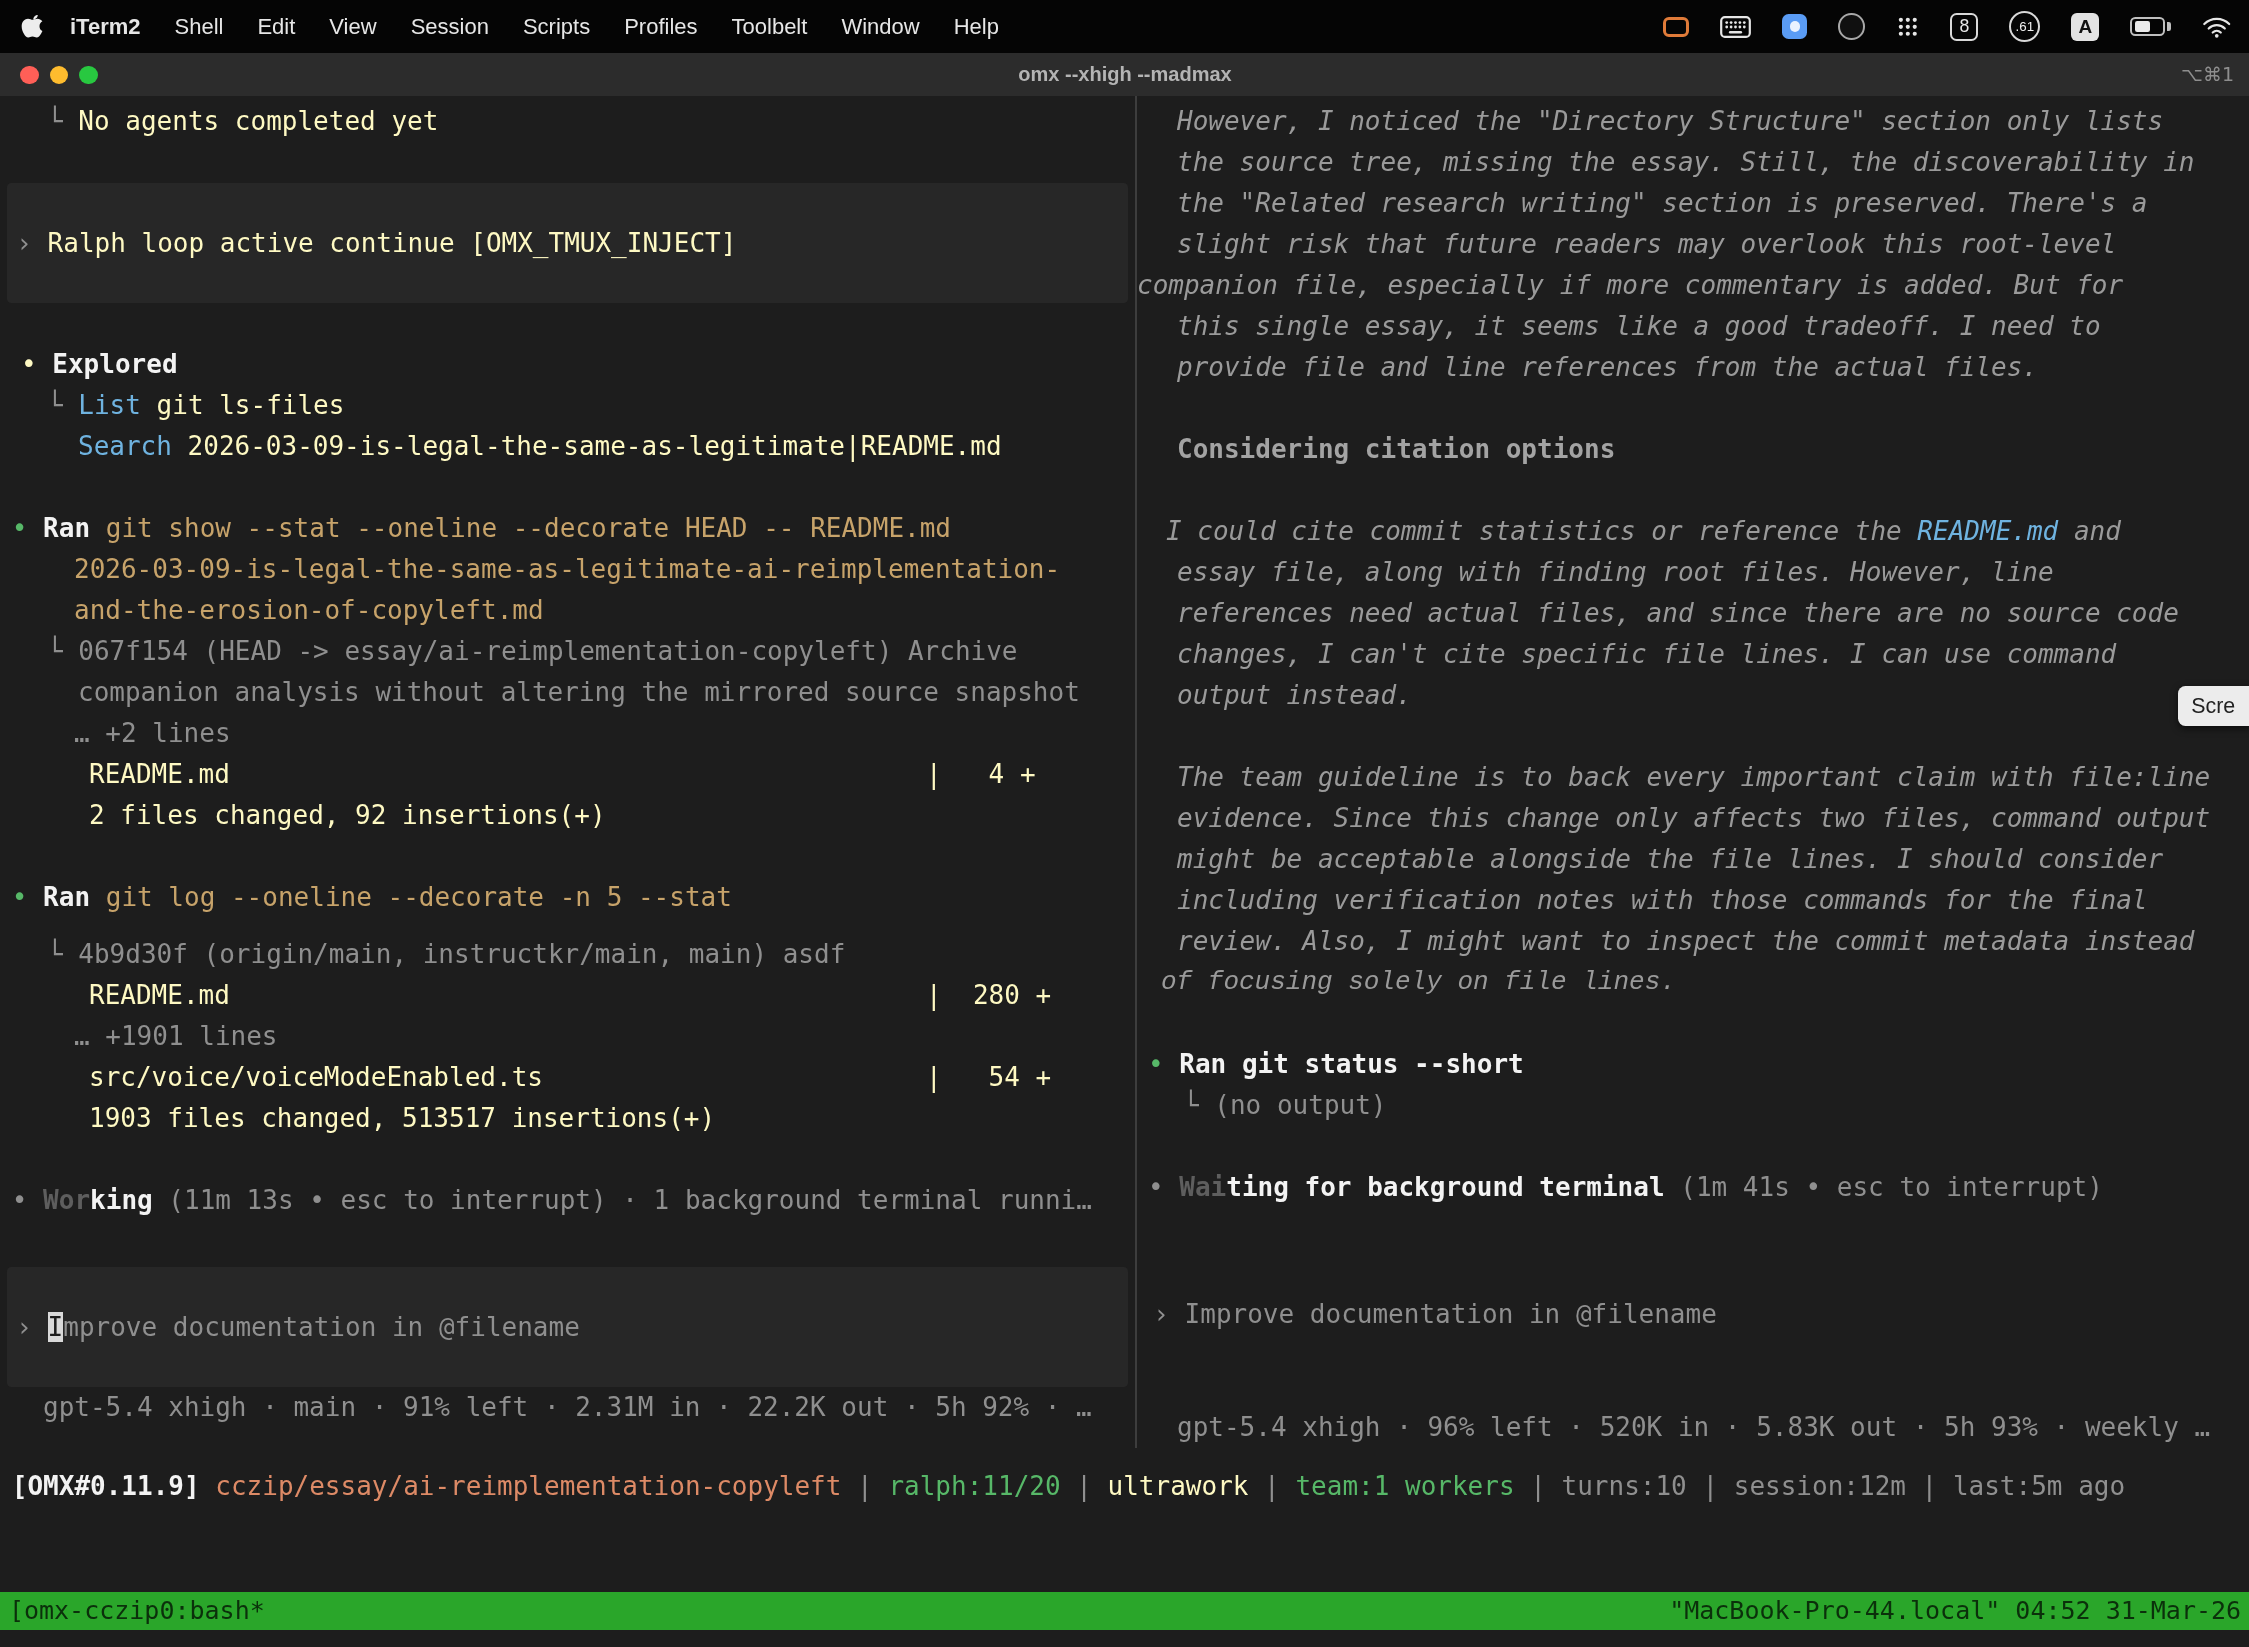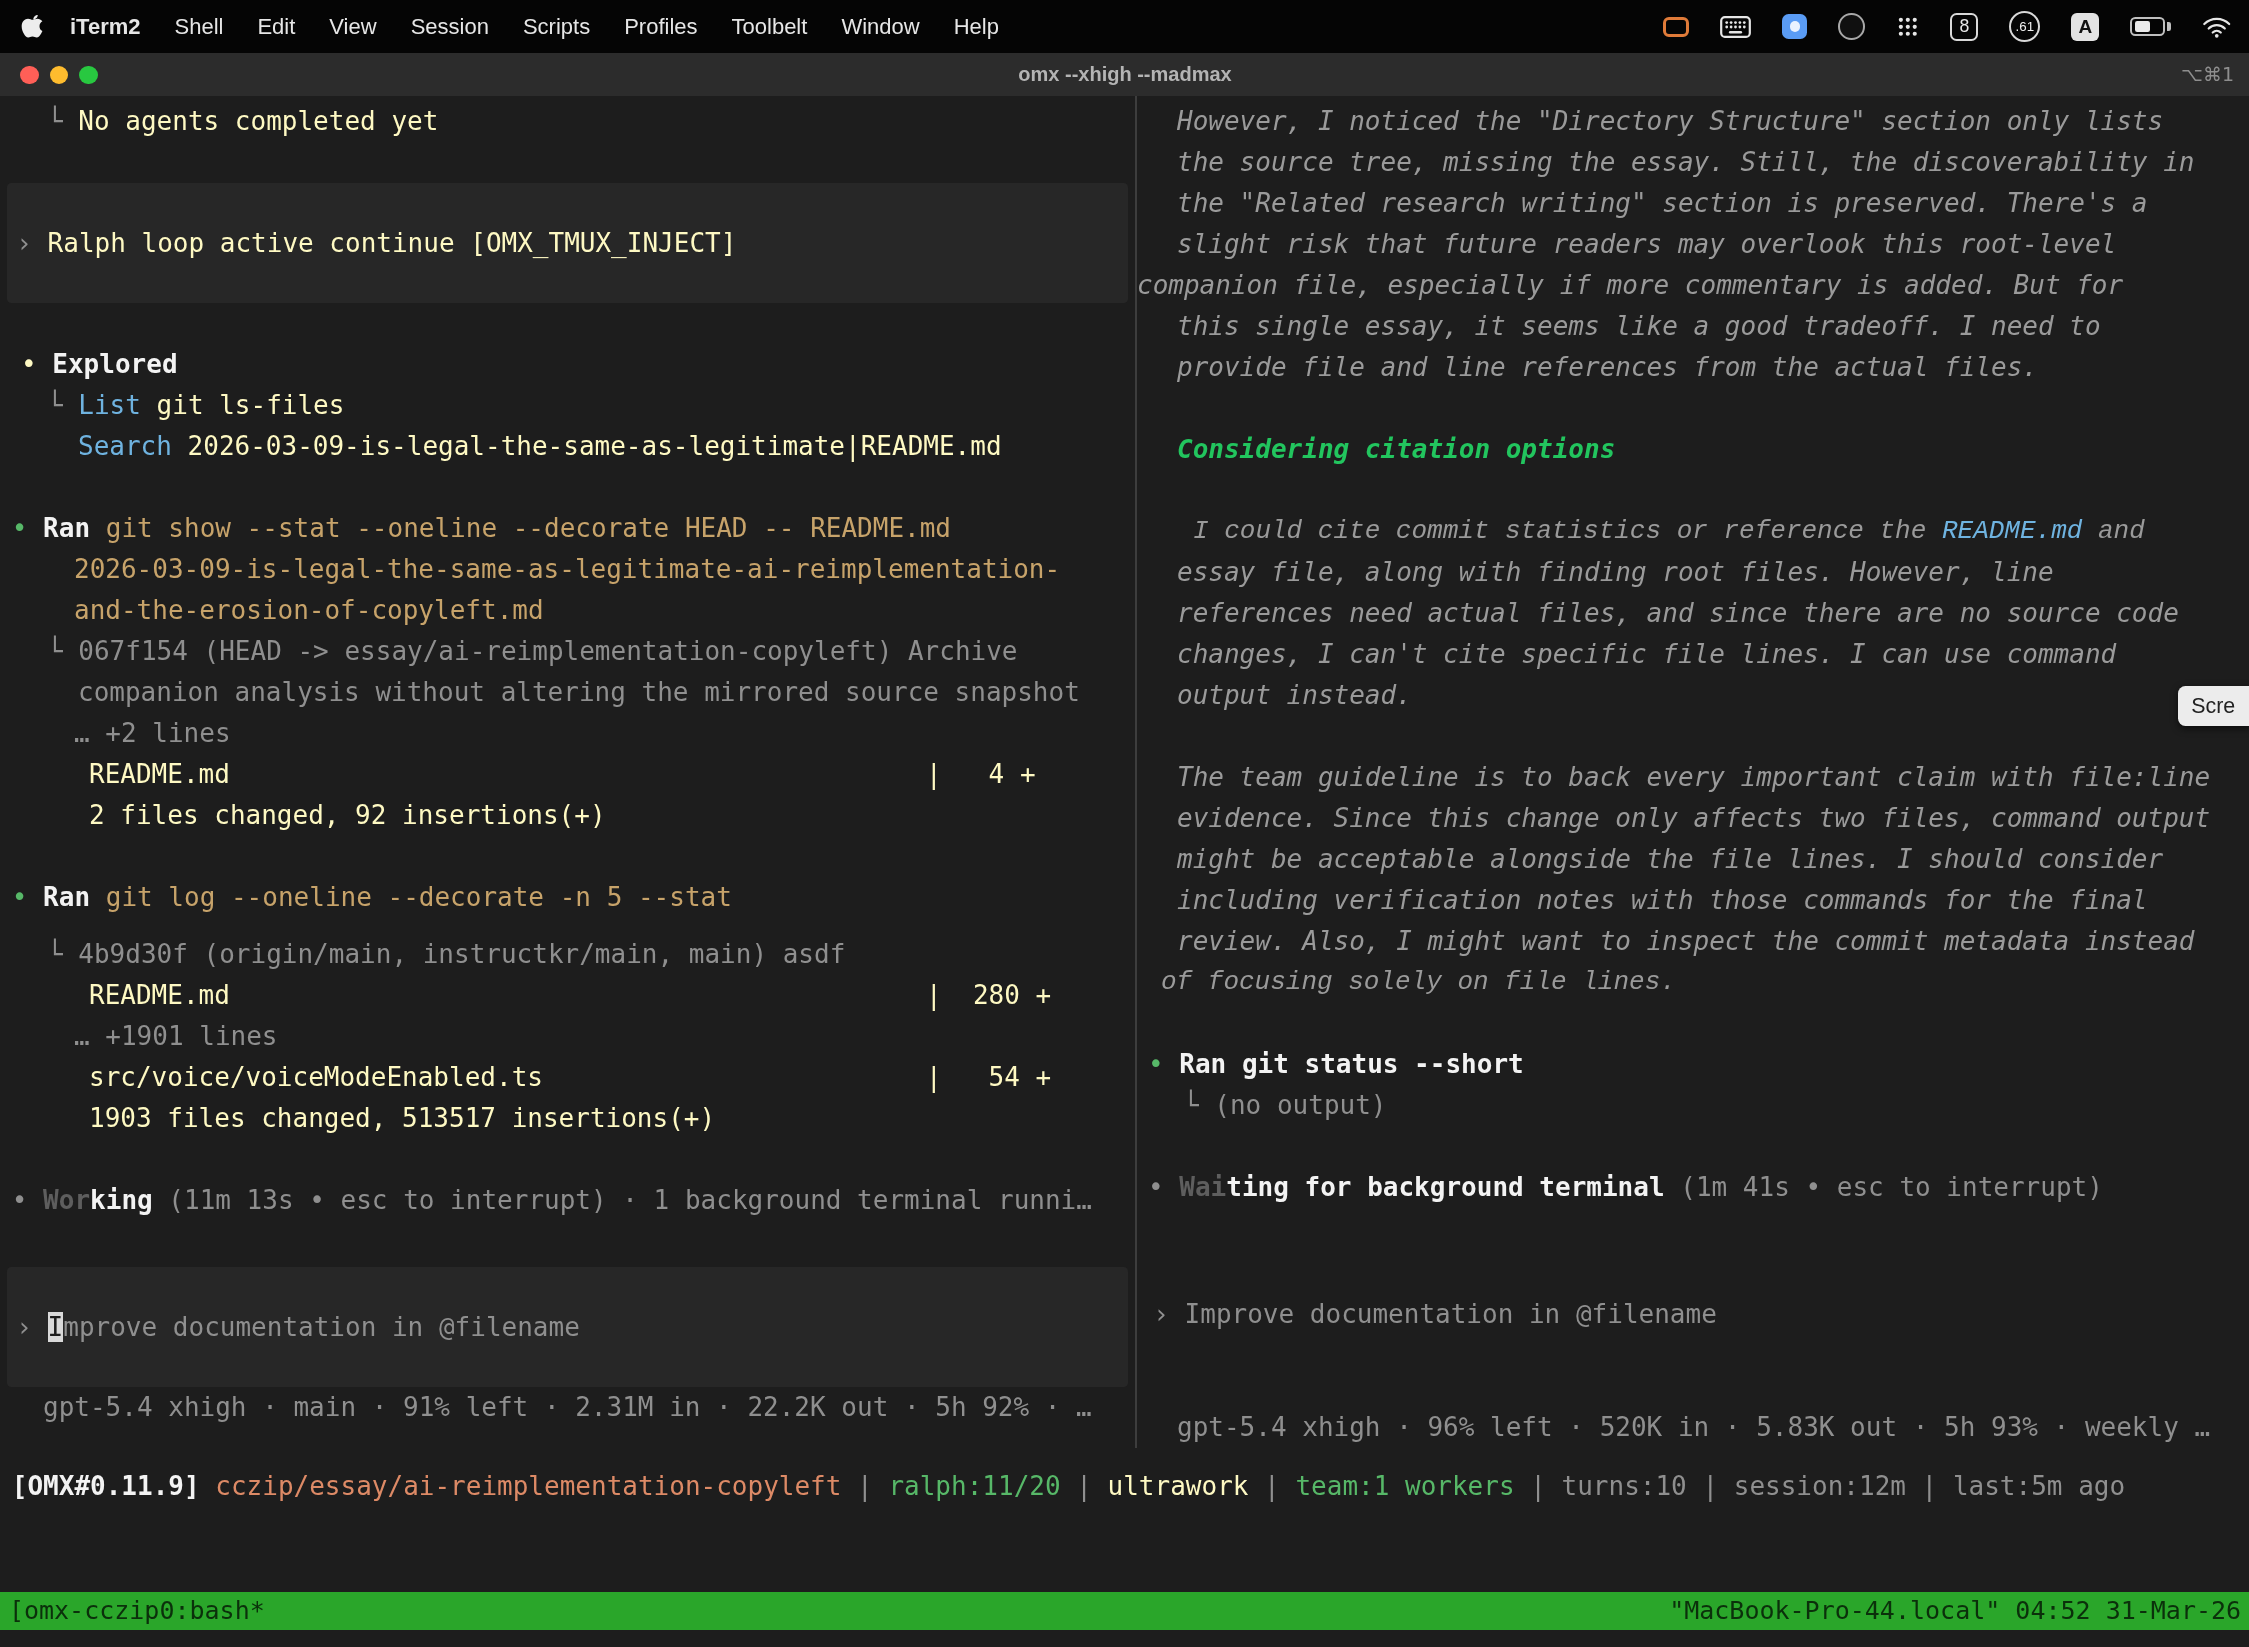--- a/index.html
+++ b/index.html
@@ -54,21 +54,21 @@
 
   .s-fg    { color:#fef9c3; }
   .s-dim   { color:#8f8f8f; }
   .s-shim  { color:#5e5e5e; font-weight:bold; }
   .s-bold  { color:#f3f3f3; font-weight:bold; }
   .s-cyan  { color:#6fb3e0; }
   .s-cmd   { color:#c7a36a; }
   .s-green { color:#57b868; }
   .s-coral { color:#dd8a66; }
   .s-idim  { color:#9a9a9a; font-style:italic; }
-  .s-ibold { color:#22c55e; font-style:italic; font-weight:bold; }
+  .s-ibold { color:#a3a3a3; font-weight:bold; }
   .s-icyan { color:#6fb3e0; font-style:italic; }
   .s-cursor{ background:#d9d9d9; color:#1d1d1d; }
 
   .omx-statusline { position:absolute; top:1370px; left:11.8px; right:0; }
 
   .tmuxbar { position:absolute; top:1496px; left:0; right:0; height:38px; background:#2aa62a;
              color:#0b300b; font-size:25px; line-height:38px; display:flex; justify-content:space-between;
              padding:0 8.9px; white-space:pre; }
 
   
@@ -207,21 +207,21 @@
       <div class="tline" style="padding-left: 40px;"><span class="s-idim">However, I noticed the "Directory Structure" section only lists</span></div>
       <div class="tline" style="padding-left: 40px;"><span class="s-idim">the source tree, missing the essay. Still, the discoverability in</span></div>
       <div class="tline" style="padding-left: 40px;"><span class="s-idim">the "Related research writing" section is preserved. There's a</span></div>
       <div class="tline" style="padding-left: 40px;"><span class="s-idim">slight risk that future readers may overlook this root-level</span></div>
       <div class="tline" style=""><span class="s-idim">companion file, especially if more commentary is added. But for</span></div>
       <div class="tline" style="padding-left: 40px;"><span class="s-idim">this single essay, it seems like a good tradeoff. I need to</span></div>
       <div class="tline" style="padding-left: 40px;"><span class="s-idim">provide file and line references from the actual files.</span></div>
       <div style="height: 41px;"></div>
       <div class="tline" style="padding-left: 40px;"><span class="s-ibold">Considering citation options</span></div>
       <div style="height: 41px;"></div>
-      <div class="tline" style="padding-left: 56px; font-family: Liberation Mono, monospace;"><span class="s-idim">I could cite commit statistics or reference the </span><span class="s-icyan">README.md</span><span class="s-idim"> and</span></div>
+      <div class="tline" style="padding-left: 29px;"><span class="s-idim">I could cite commit statistics or reference the </span><span class="s-icyan">README.md</span><span class="s-idim"> and</span></div>
       <div class="tline" style="padding-left: 40px;"><span class="s-idim">essay file, along with finding root files. However, line</span></div>
       <div class="tline" style="padding-left: 40px;"><span class="s-idim">references need actual files, and since there are no source code</span></div>
       <div class="tline" style="padding-left: 40px;"><span class="s-idim">changes, I can't cite specific file lines. I can use command</span></div>
       <div class="tline" style="padding-left: 40px;"><span class="s-idim">output instead.</span></div>
       <div style="height: 41px;"></div>
       <div class="tline" style="padding-left: 40px;"><span class="s-idim">The team guideline is to back every important claim with file:line</span></div>
       <div class="tline" style="padding-left: 40px;"><span class="s-idim">evidence. Since this change only affects two files, command output</span></div>
       <div class="tline" style="padding-left: 40px;"><span class="s-idim">might be acceptable alongside the file lines. I should consider</span></div>
       <div class="tline" style="padding-left: 40px;"><span class="s-idim">including verification notes with those commands for the final</span></div>
       <div class="tline" style="padding-left: 40px;"><span class="s-idim">review. Also, I might want to inspect the commit metadata instead</span></div>

